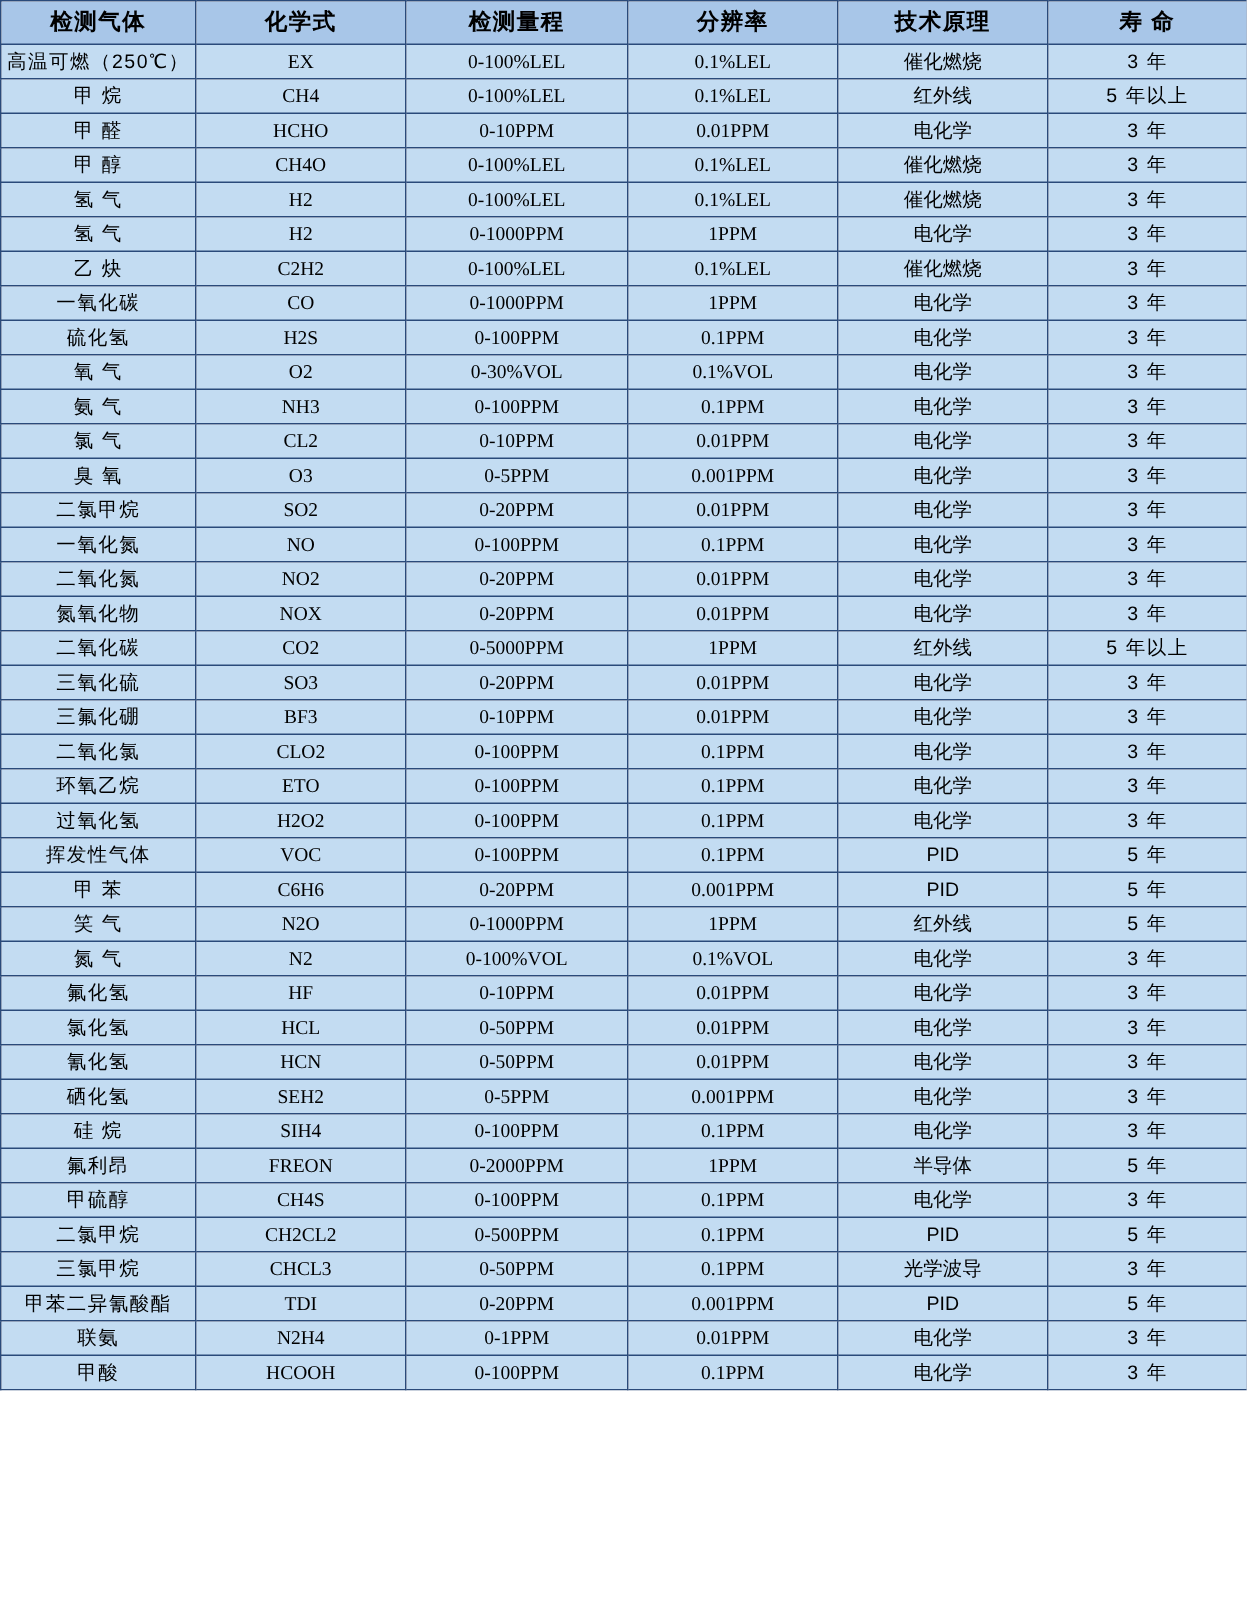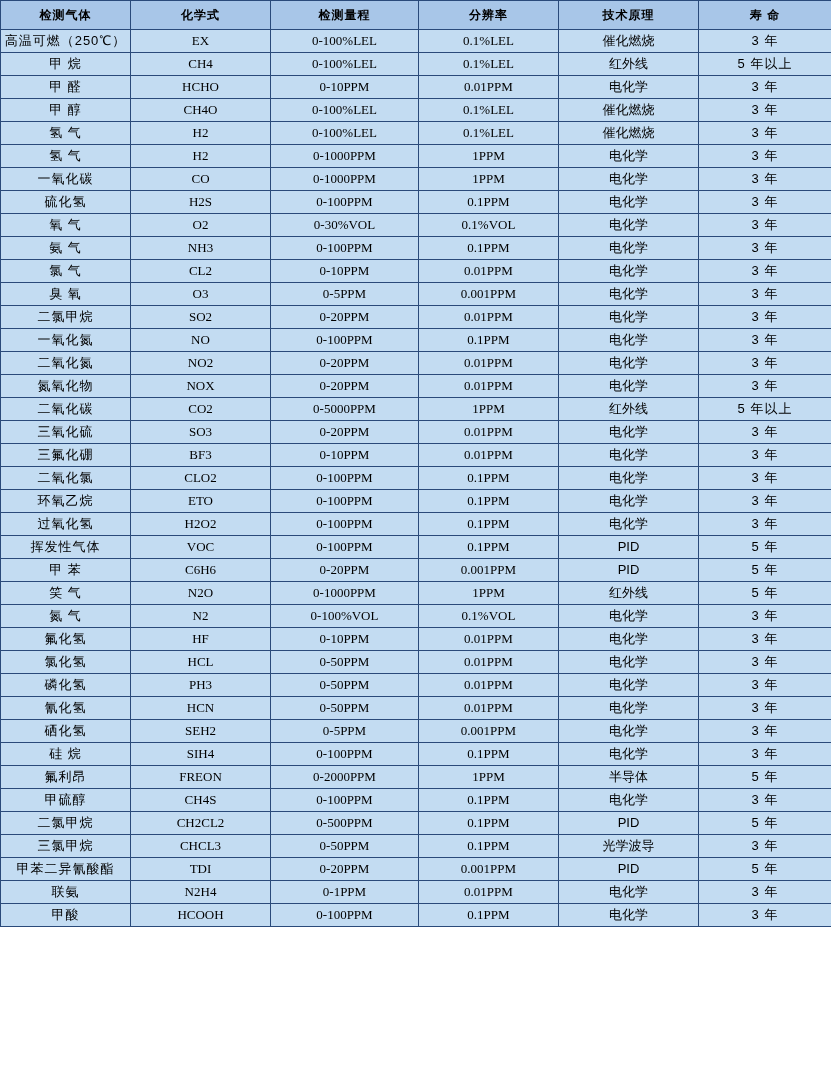--- a/index.html
+++ b/index.html
@@ -29,21 +29,21 @@
     text-align: center;
     vertical-align: middle;
     padding: 0;
     height: 22px;
     line-height: 22px;
     overflow: hidden;
     white-space: nowrap;
   }
   table.gas-table thead th {
     background: #a8c6e8;
-    font-size: 12px;
+    font-size: 15px;
     font-weight: bold;
     color: #000000;
     height: 28px;
     line-height: 28px;
     letter-spacing: 1px;
   }
   table.gas-table tbody td {
     background: #c3dcf2;
     font-size: 13px;
     color: #000000;
@@ -126,20 +126,28 @@
       </tr>
       <tr>
         <td class="col-name">氢 气</td>
         <td class="col-formula">H2</td>
         <td class="col-range">0-1000PPM</td>
         <td class="col-res">1PPM</td>
         <td class="col-principle">电化学</td>
         <td class="col-life">3 年</td>
       </tr>
       <tr>
+        <td class="col-name">乙 炔</td>
+        <td class="col-formula">C2H2</td>
+        <td class="col-range">0-100%LEL</td>
+        <td class="col-res">0.1%LEL</td>
+        <td class="col-principle">催化燃烧</td>
+        <td class="col-life">3 年</td>
+      </tr>
+      <tr>
         <td class="col-name">一氧化碳</td>
         <td class="col-formula">CO</td>
         <td class="col-range">0-1000PPM</td>
         <td class="col-res">1PPM</td>
         <td class="col-principle">电化学</td>
         <td class="col-life">3 年</td>
       </tr>
       <tr>
         <td class="col-name">硫化氢</td>
         <td class="col-formula">H2S</td>
@@ -302,28 +310,20 @@
       </tr>
       <tr>
         <td class="col-name">氯化氢</td>
         <td class="col-formula">HCL</td>
         <td class="col-range">0-50PPM</td>
         <td class="col-res">0.01PPM</td>
         <td class="col-principle">电化学</td>
         <td class="col-life">3 年</td>
       </tr>
       <tr>
-        <td class="col-name">磷化氢</td>
-        <td class="col-formula">PH3</td>
-        <td class="col-range">0-50PPM</td>
-        <td class="col-res">0.01PPM</td>
-        <td class="col-principle">电化学</td>
-        <td class="col-life">3 年</td>
-      </tr>
-      <tr>
         <td class="col-name">氰化氢</td>
         <td class="col-formula">HCN</td>
         <td class="col-range">0-50PPM</td>
         <td class="col-res">0.01PPM</td>
         <td class="col-principle">电化学</td>
         <td class="col-life">3 年</td>
       </tr>
       <tr>
         <td class="col-name">硒化氢</td>
         <td class="col-formula">SEH2</td>

